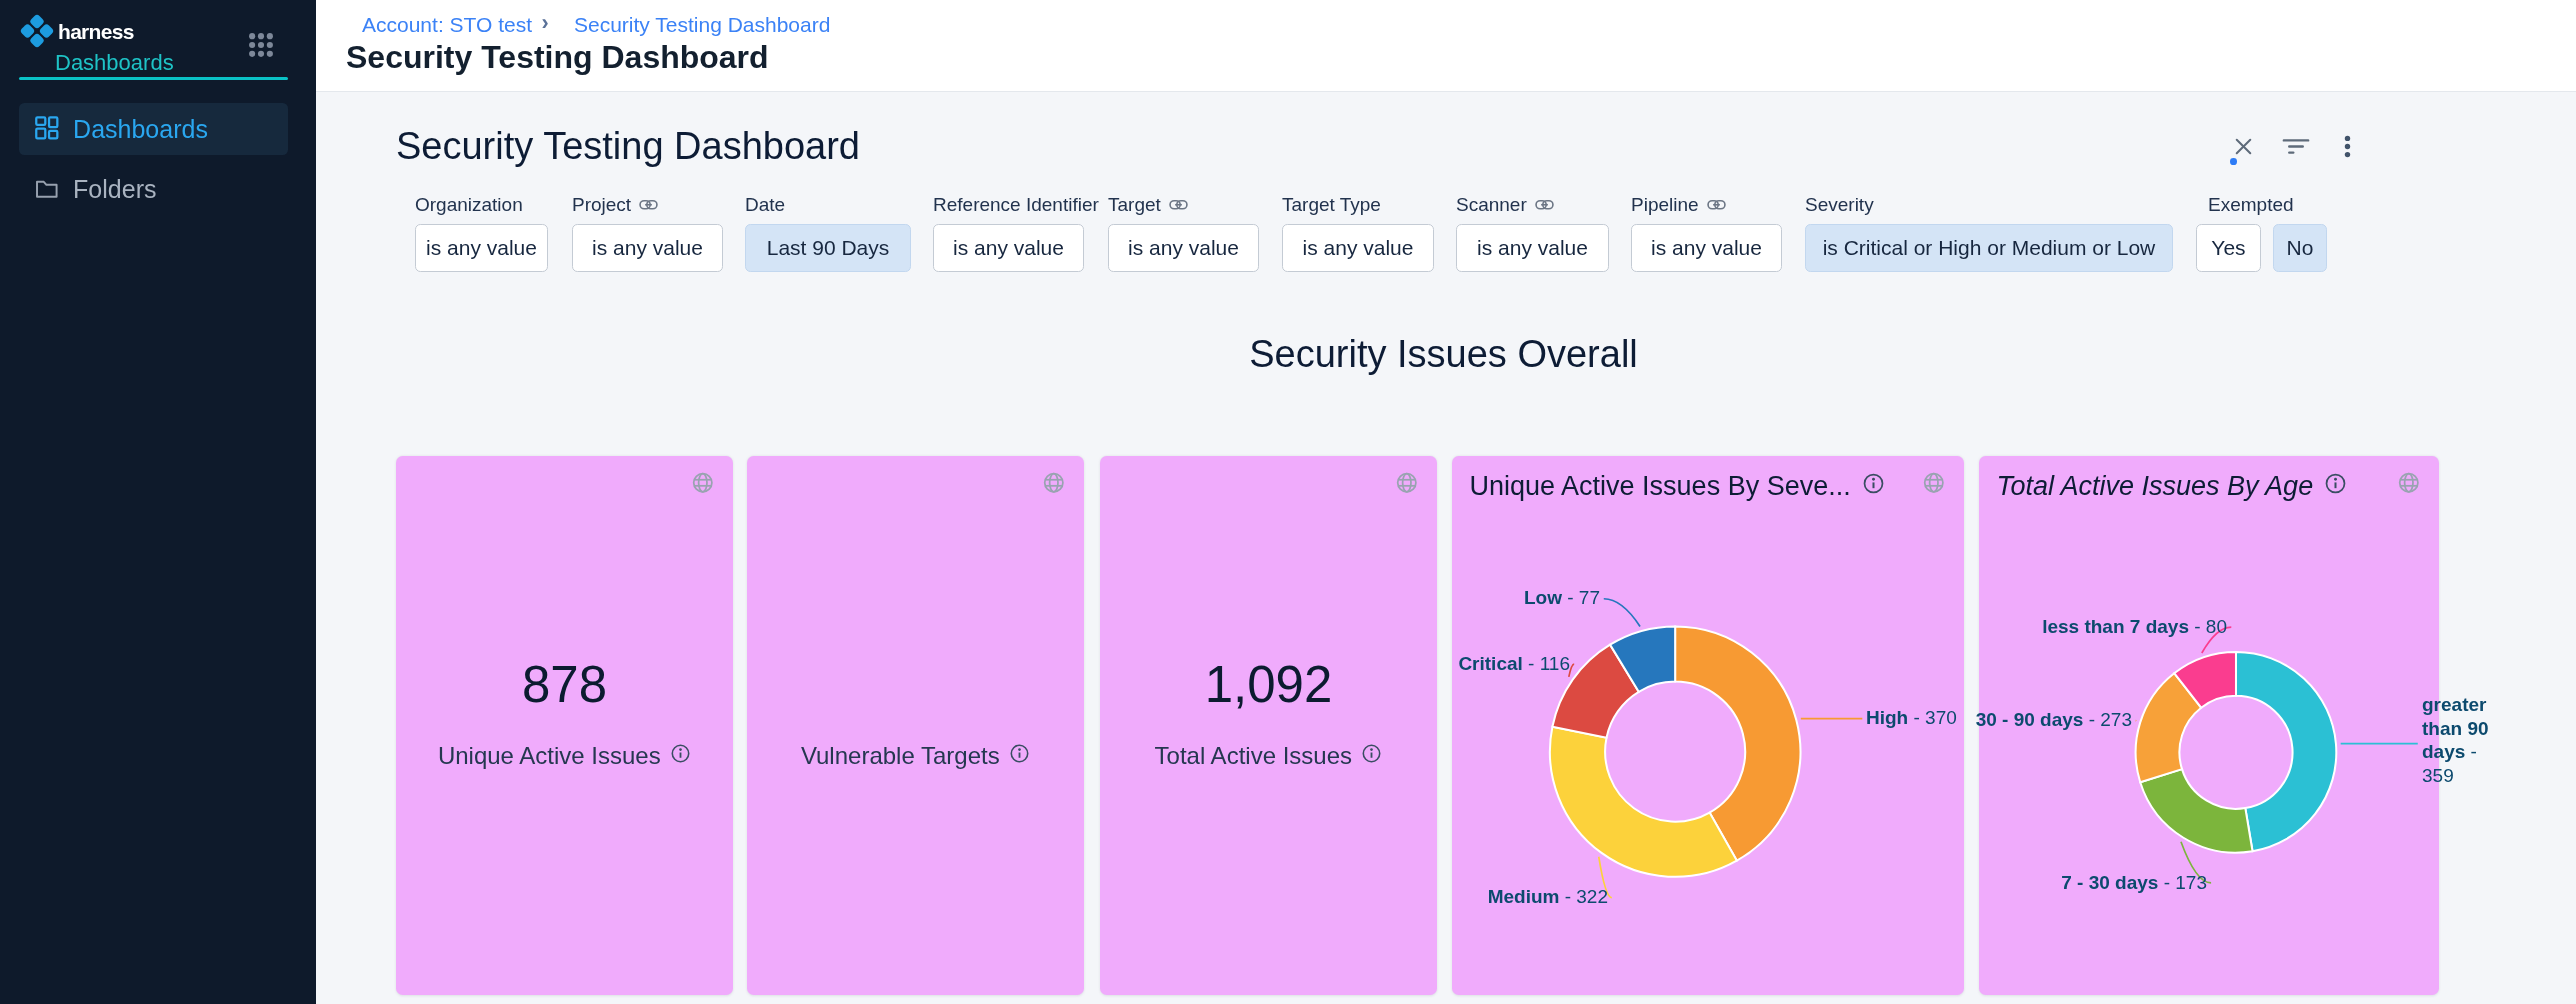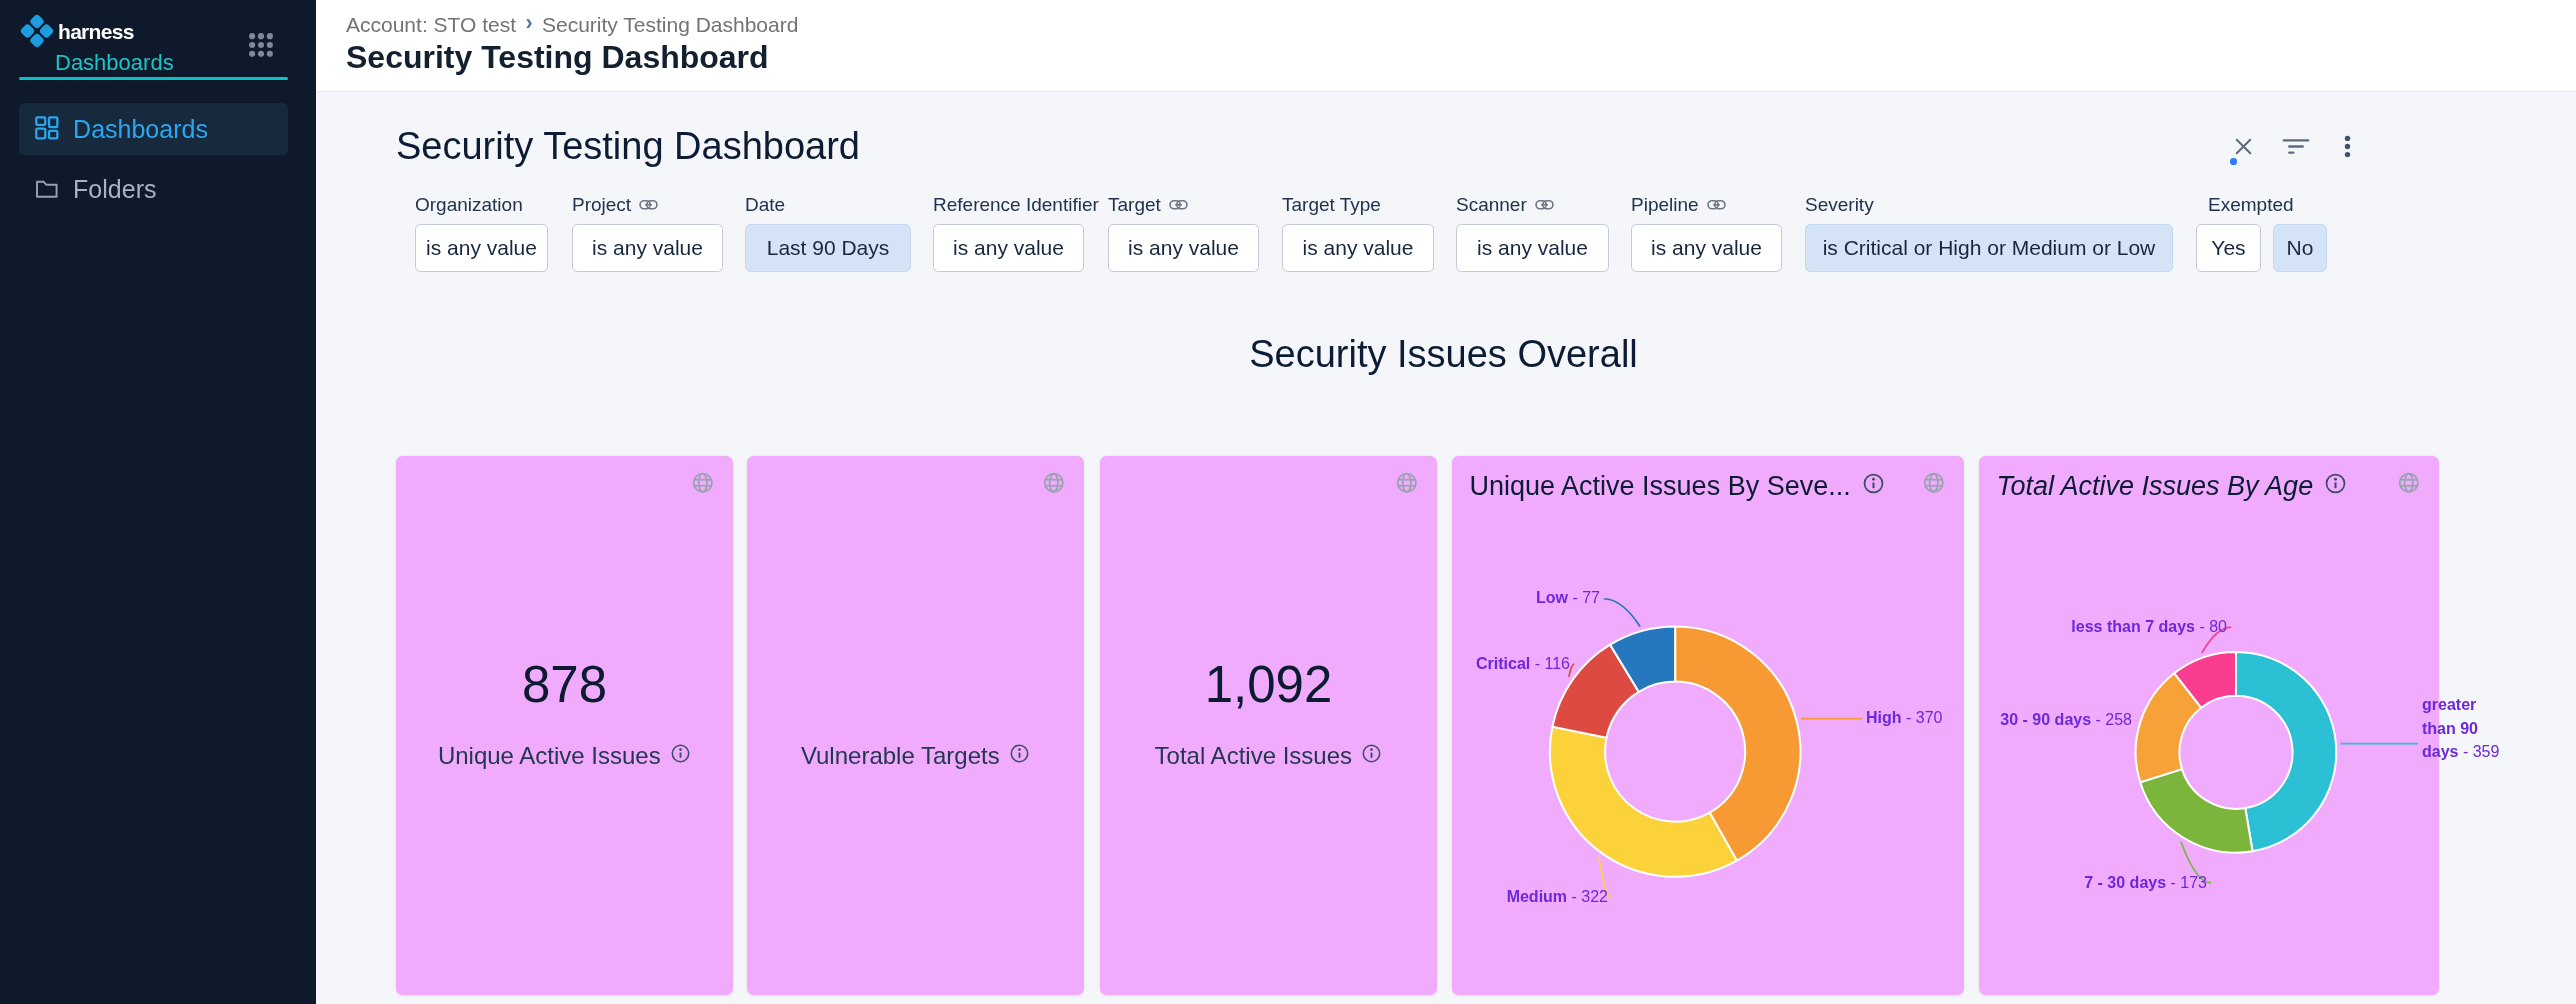--- a/index.html
+++ b/index.html
@@ -21,21 +21,21 @@
   .nav-item.active { background:#16293D; }
   .nav-item .nav-label { font-size:25px; margin-left:13.5px; }
   .nav-item.active .nav-label { color:#2AA7F0; font-weight:500; }
   .nav-item.plain .nav-label { color:#A9B3C0; font-weight:400; }
 
   
   .topbar { position:absolute; left:316px; top:0; width:2260px; height:92px; background:#fff;
     border-bottom:0.7px solid #E4E8ED; z-index:4; }
   .breadcrumb { position:absolute; left:30px; top:12px; display:flex; align-items:center;
     font-size:21px; color:#1D6FE8; gap:9.4px; }
-  .crumb { color:#737373; cursor:pointer; }
+  .crumb { color:#3b82f6; cursor:pointer;margin-left:16px; }
   .crumb-sep { color:#5B7299; font-size:21.5px; font-weight:700; transform:translateY(-1.3px); }
   .page-title { position:absolute; left:30px; top:39px; font-size:32px; font-weight:700; color:#13202F; }
 
   
   .content-title { position:absolute; left:396px; top:125px; font-size:38px; font-weight:500; color:#0D1C35; }
   .toolbar { position:absolute; left:2232px; top:133px; display:flex; gap:25.6px; align-items:center; z-index:6; }
   .toolbar .tbtn { cursor:pointer; }
   .cursor-dot { position:absolute; left:2230px; top:158px; width:6.7px; height:6.7px; border-radius:50%;
     background:#2E7CF6; z-index:7; }
 
@@ -62,21 +62,21 @@
   .stat-num { position:absolute; left:0; right:0; top:199px; height:77px; text-align:center;
     font-size:51px; font-weight:500; color:#0C1B30; }
   .stat-label { position:absolute; left:0; right:0; top:286px; display:flex; justify-content:center;
     align-items:center; gap:9.4px; font-size:24px; color:#253750; }
 
   .chart-title { position:absolute; left:17.5px; top:15px; display:flex; align-items:center; gap:10.8px;
     font-size:27px; font-weight:500; color:#0D1C35; white-space:nowrap; }
 
   #chart-overlay { position:absolute; left:0; top:0; width:2576px; height:1005px; z-index:2;
     pointer-events:none; }
-  .donut-label { position:absolute; z-index:3; font-size:16px; color:#6d28d9; white-space:nowrap;
+  .donut-label { position:absolute; z-index:3; font-size:19px; color:#0c4a6e; white-space:nowrap;
     line-height:23.6px; }
   .donut-label .dl-name { font-weight:700; }
   .donut-label.wrap { white-space:normal; width:79px; text-align:left; }
 </style>
 </head>
 <body>
 
 <div id="app">
 
   <aside class="sidebar">
@@ -364,16 +364,16 @@
       <path d="M3239.297362256872,1249.8934873717112 Q3261.648681128436,1311 3284,1311" fill="none" stroke="#7CB53C" stroke-width="2.5"></path>
       <path d="M3172.0857563152363,1070.5183043790908 Q3172.0428781576184,1070 3172,1070" fill="none" stroke="#F7A139" stroke-width="2.5"></path>
       <path d="M3270.2181605081814,969.4967635005008 Q3292.1090802540907,931 3314,931" fill="none" stroke="#FA3D8F" stroke-width="2.5"></path>
     </svg>
 <div class="donut-label" style="left: 1866px; top: 706px;"><span class="dl-name">High</span><span class="dl-val"> - 370</span></div>
     <div class="donut-label" style="right: 968px; top: 885px;"><span class="dl-name">Medium</span><span class="dl-val"> - 322</span></div>
     <div class="donut-label" style="right: 1006px; top: 652px;"><span class="dl-name">Critical</span><span class="dl-val"> - 116</span></div>
     <div class="donut-label" style="right: 976px; top: 586px;"><span class="dl-name">Low</span><span class="dl-val"> - 77</span></div>
     <div class="donut-label wrap" style="left: 2422px; top: 693px;"><span class="dl-name">greater than 90 days</span><span class="dl-val"> - 359</span></div>
     <div class="donut-label" style="right: 369px; top: 871px;"><span class="dl-name">7 - 30 days</span><span class="dl-val"> - 173</span></div>
-    <div class="donut-label" style="right: 444px; top: 708px;"><span class="dl-name">30 - 90 days</span><span class="dl-val"> - 258</span></div>
+    <div class="donut-label" style="right: 444px; top: 708px;"><span class="dl-name">30 - 90 days</span><span class="dl-val"> - 273</span></div>
     <div class="donut-label" style="right: 349px; top: 615px;"><span class="dl-name">less than 7 days</span><span class="dl-val"> - 80</span></div>
   </div>
 
 
 </body></html>

